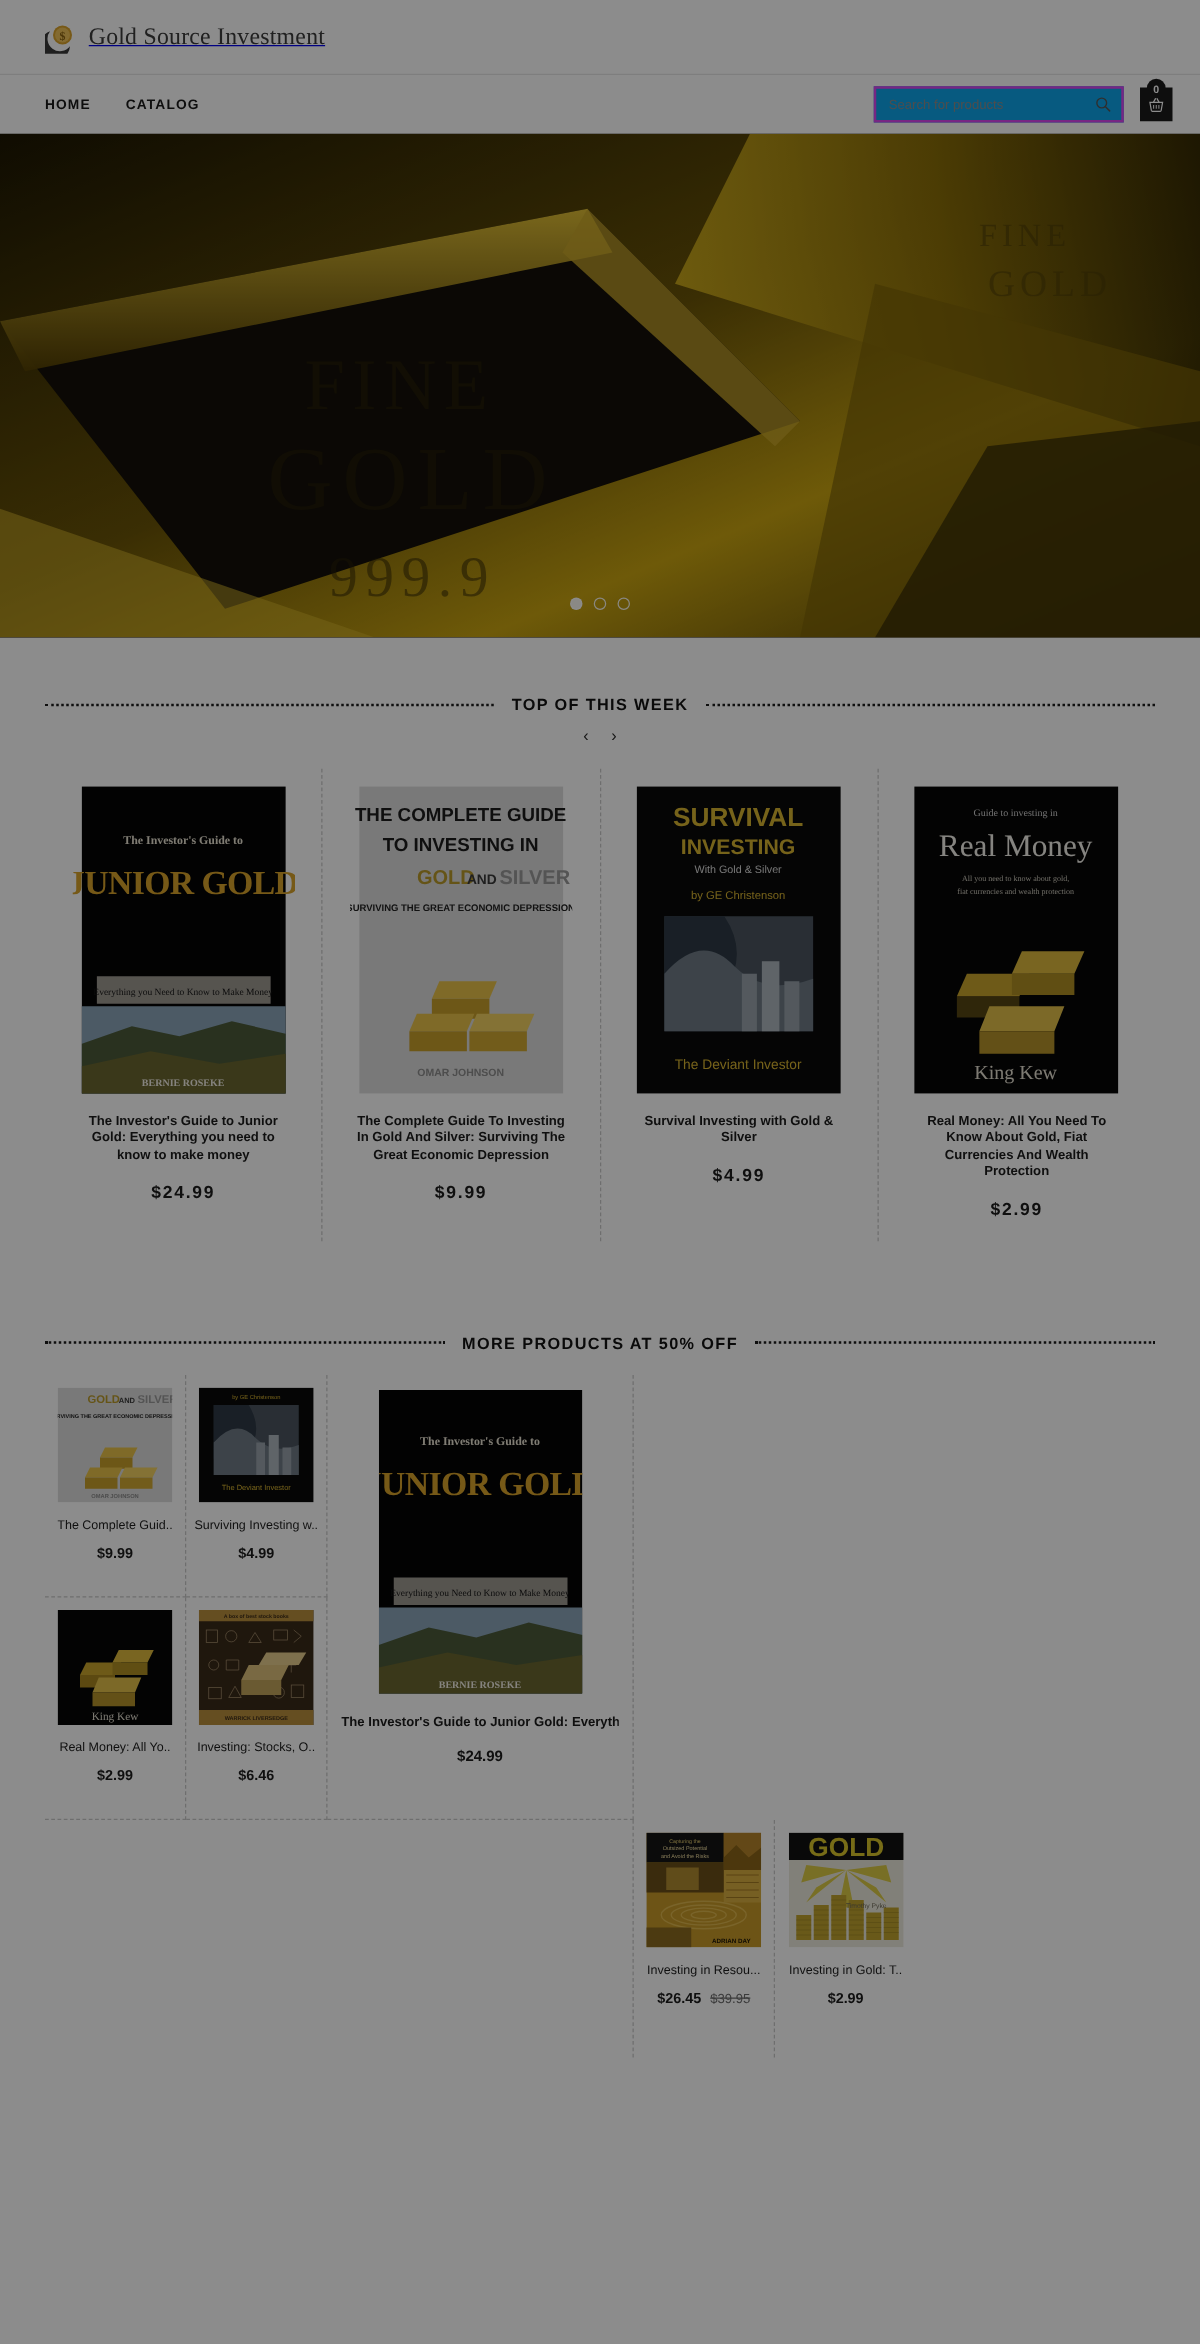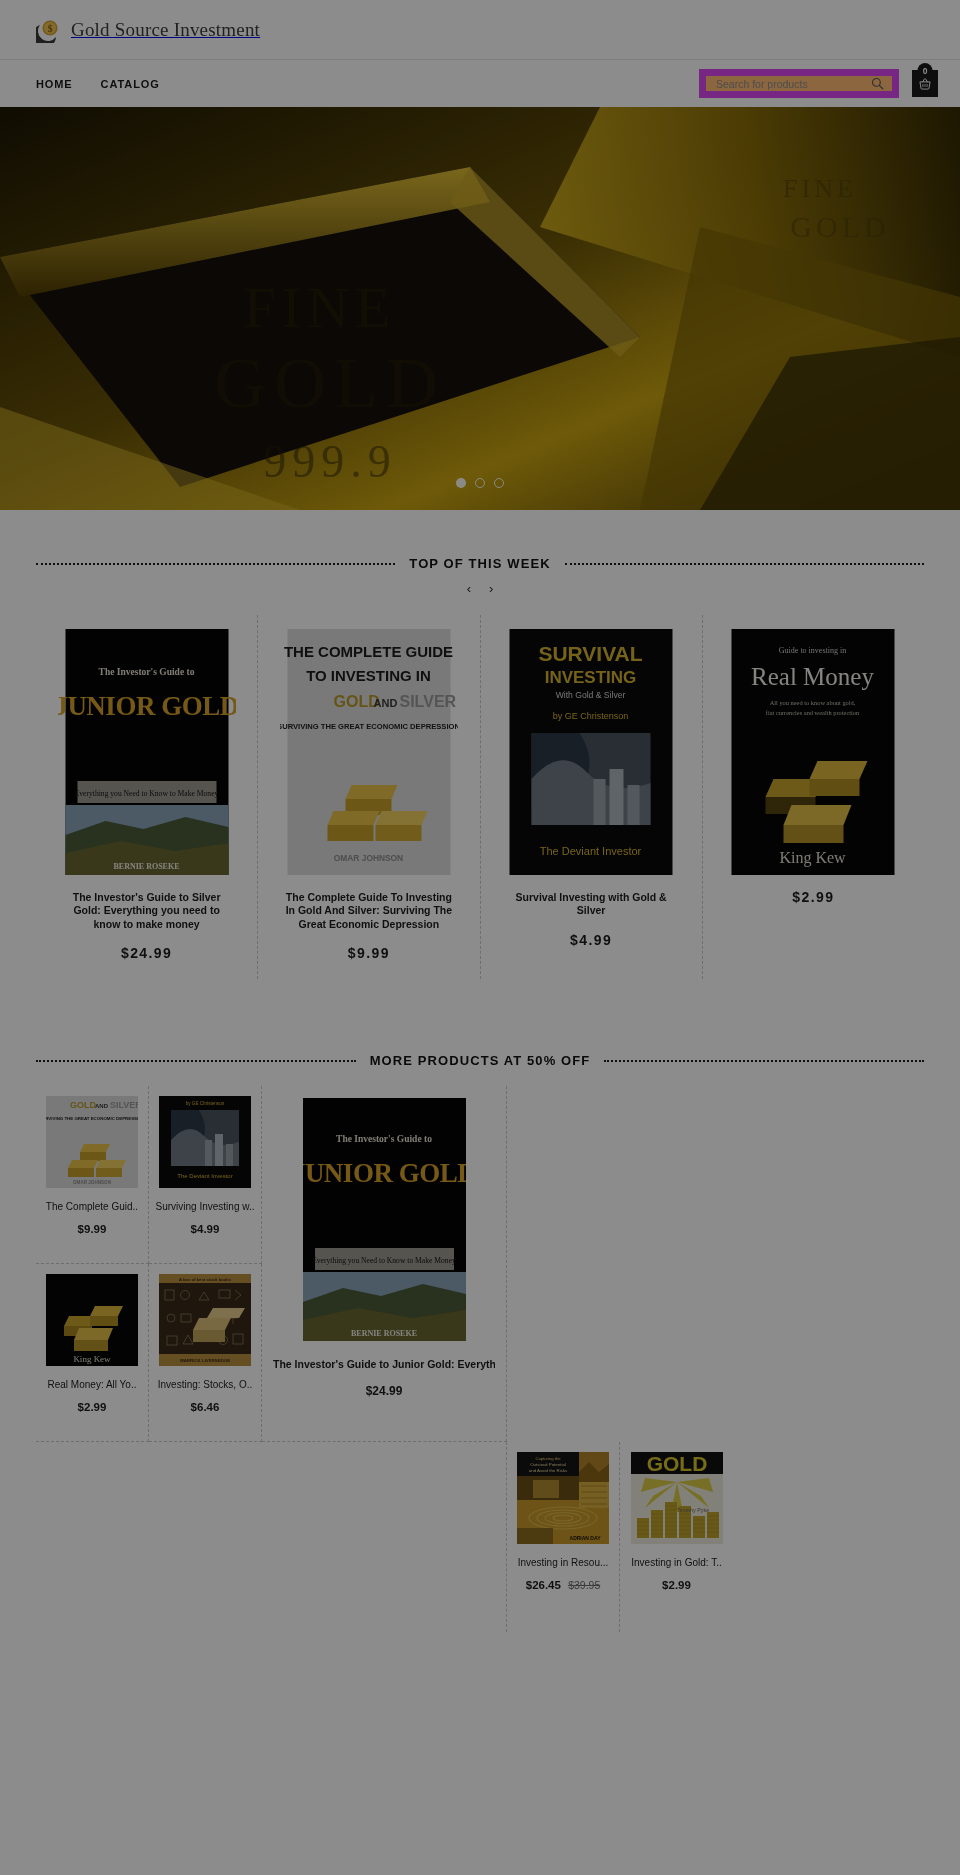--- a/index.html
+++ b/index.html
@@ -40,21 +40,21 @@
     padding: 0 22px 0 36px;
     position: relative;
   }
   .nav-links { display: flex; align-items: center; gap: 28px; }
   .nav-link {
     font-size: 11px; font-weight: bold; letter-spacing: .9px;
     color: #1a1a1a; text-decoration: none; text-transform: uppercase;
   }
   .nav-right { margin-left: auto; display: flex; align-items: center; gap: 13px; }
   .search-box {
-    width: 200px; height: 29px; border: 7px solid #d946ef; background: #fdba74;
+    width: 200px; height: 29px; border: 2px solid #d946ef; background: #0ea5e9;
     display: flex; align-items: center; padding: 0 8px 0 10px;
   }
   .search-box input {
     flex: 1; border: 0; outline: 0; font-size: 10.5px;
     color: #444; font-family: "Liberation Sans", sans-serif; background: transparent;
   }
   .search-box input::placeholder { color: #8d8d8d; }
   .mag { width: 13px; height: 13px; flex: 0 0 13px; }
   .cart-btn {
     position: relative; width: 26px; height: 27px;
@@ -278,21 +278,21 @@
           <text x="81" y="46" font-size="9.5" fill="#e8e2d2" text-anchor="middle" font-family="Liberation Serif, serif" font-weight="bold">The Investor's Guide to</text>
           <text x="81" y="86" font-size="27" text-anchor="middle" font-weight="bold" font-family="Liberation Serif, serif" fill="#d8a22a" letter-spacing="-.5">JUNIOR GOLD</text>
           <rect x="12" y="152" width="139" height="22" fill="#b9b4aa" opacity=".85"></rect>
           <text x="81" y="167" font-size="7.6" text-anchor="middle" font-family="Liberation Serif, serif" fill="#141414">Everything you Need to Know to Make Money</text>
           <rect x="0" y="176" width="163" height="70" fill="#8ba4b8"></rect>
           <path d="M0 206 L40 192 L78 200 L120 188 L163 198 L163 246 L0 246Z" fill="#4b5a3a"></path>
           <path d="M0 224 L55 212 L110 222 L163 214 L163 246 L0 246Z" fill="#6a6630"></path>
           <text x="81" y="240" font-size="8" text-anchor="middle" fill="#f2efe6" font-family="Liberation Serif, serif" font-weight="bold">BERNIE ROSEKE</text>
         </svg>
       </div>
-      <div class="ptitle">The Investor's Guide to Silver Gold: Everything you need to know to make money</div>
+      <div class="ptitle">The Investor's Guide to Junior Gold: Everything you need to know to make money</div>
       <div class="pprice">$24.99</div>
     </div>
 
     <div class="pcard">
       <div class="cover">
         <svg class="cv" viewBox="0 0 163 246">
           <rect width="163" height="246" fill="#dcdcdc"></rect>
           <text x="81" y="28" font-size="15" text-anchor="middle" font-weight="bold" fill="#1c1c1c" font-family="Liberation Sans, sans-serif">THE COMPLETE GUIDE</text>
           <text x="81" y="52" font-size="15" text-anchor="middle" font-weight="bold" fill="#1c1c1c" font-family="Liberation Sans, sans-serif">TO INVESTING IN</text>
           <text x="46" y="78" font-size="16" font-weight="bold" fill="#b99a2a" font-family="Liberation Sans, sans-serif">GOLD</text>
@@ -347,20 +347,21 @@
             <polygon points="34,168 84,168 92,150 42,150" fill="#c9a52c"></polygon>
             <rect x="34" y="168" width="50" height="17" fill="#a8862080"></rect>
             <polygon points="78,150 128,150 136,132 86,132" fill="#dcb93c"></polygon>
             <rect x="78" y="150" width="50" height="17" fill="#b08f23"></rect>
             <polygon points="52,196 112,196 120,176 60,176" fill="#e2c04a"></polygon>
             <rect x="52" y="196" width="60" height="18" fill="#b5932a"></rect>
           </g>
           <text x="81" y="234" font-size="16" text-anchor="middle" fill="#e3ded0" font-family="Liberation Serif, serif">King Kew</text>
         </svg>
       </div>
+      <div class="ptitle">Real Money: All You Need To Know About Gold, Fiat Currencies And Wealth Protection</div>
       <div class="pprice">$2.99</div>
     </div>
   </div>
 
   <div class="sec-head" style="margin-top:74px;">
     <span class="sec-rule"></span>
     <span class="sec-title">MORE PRODUCTS AT 50% OFF</span>
     <span class="sec-rule"></span>
   </div>
 

